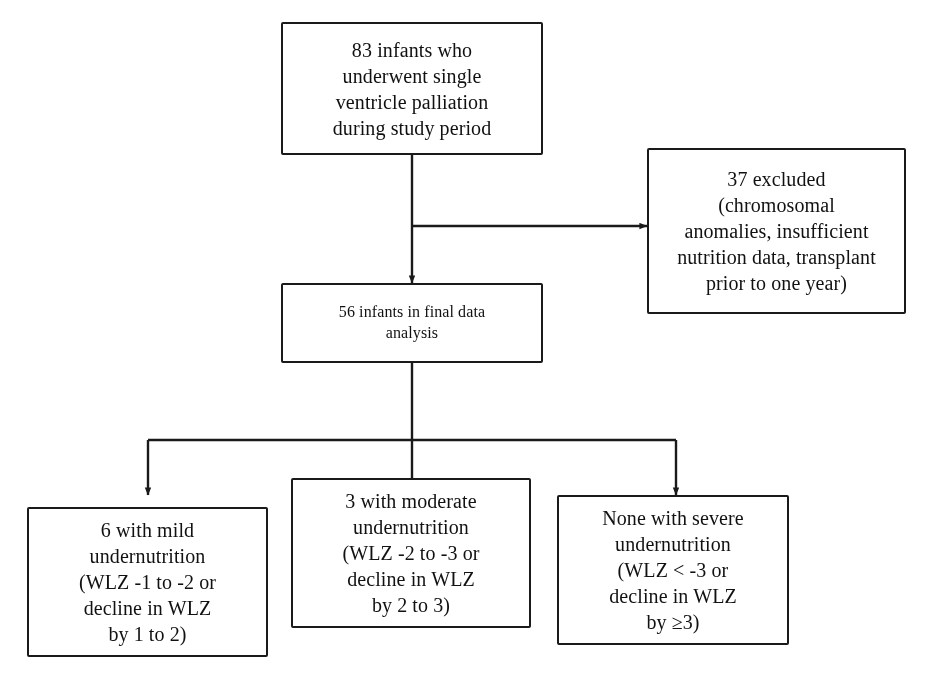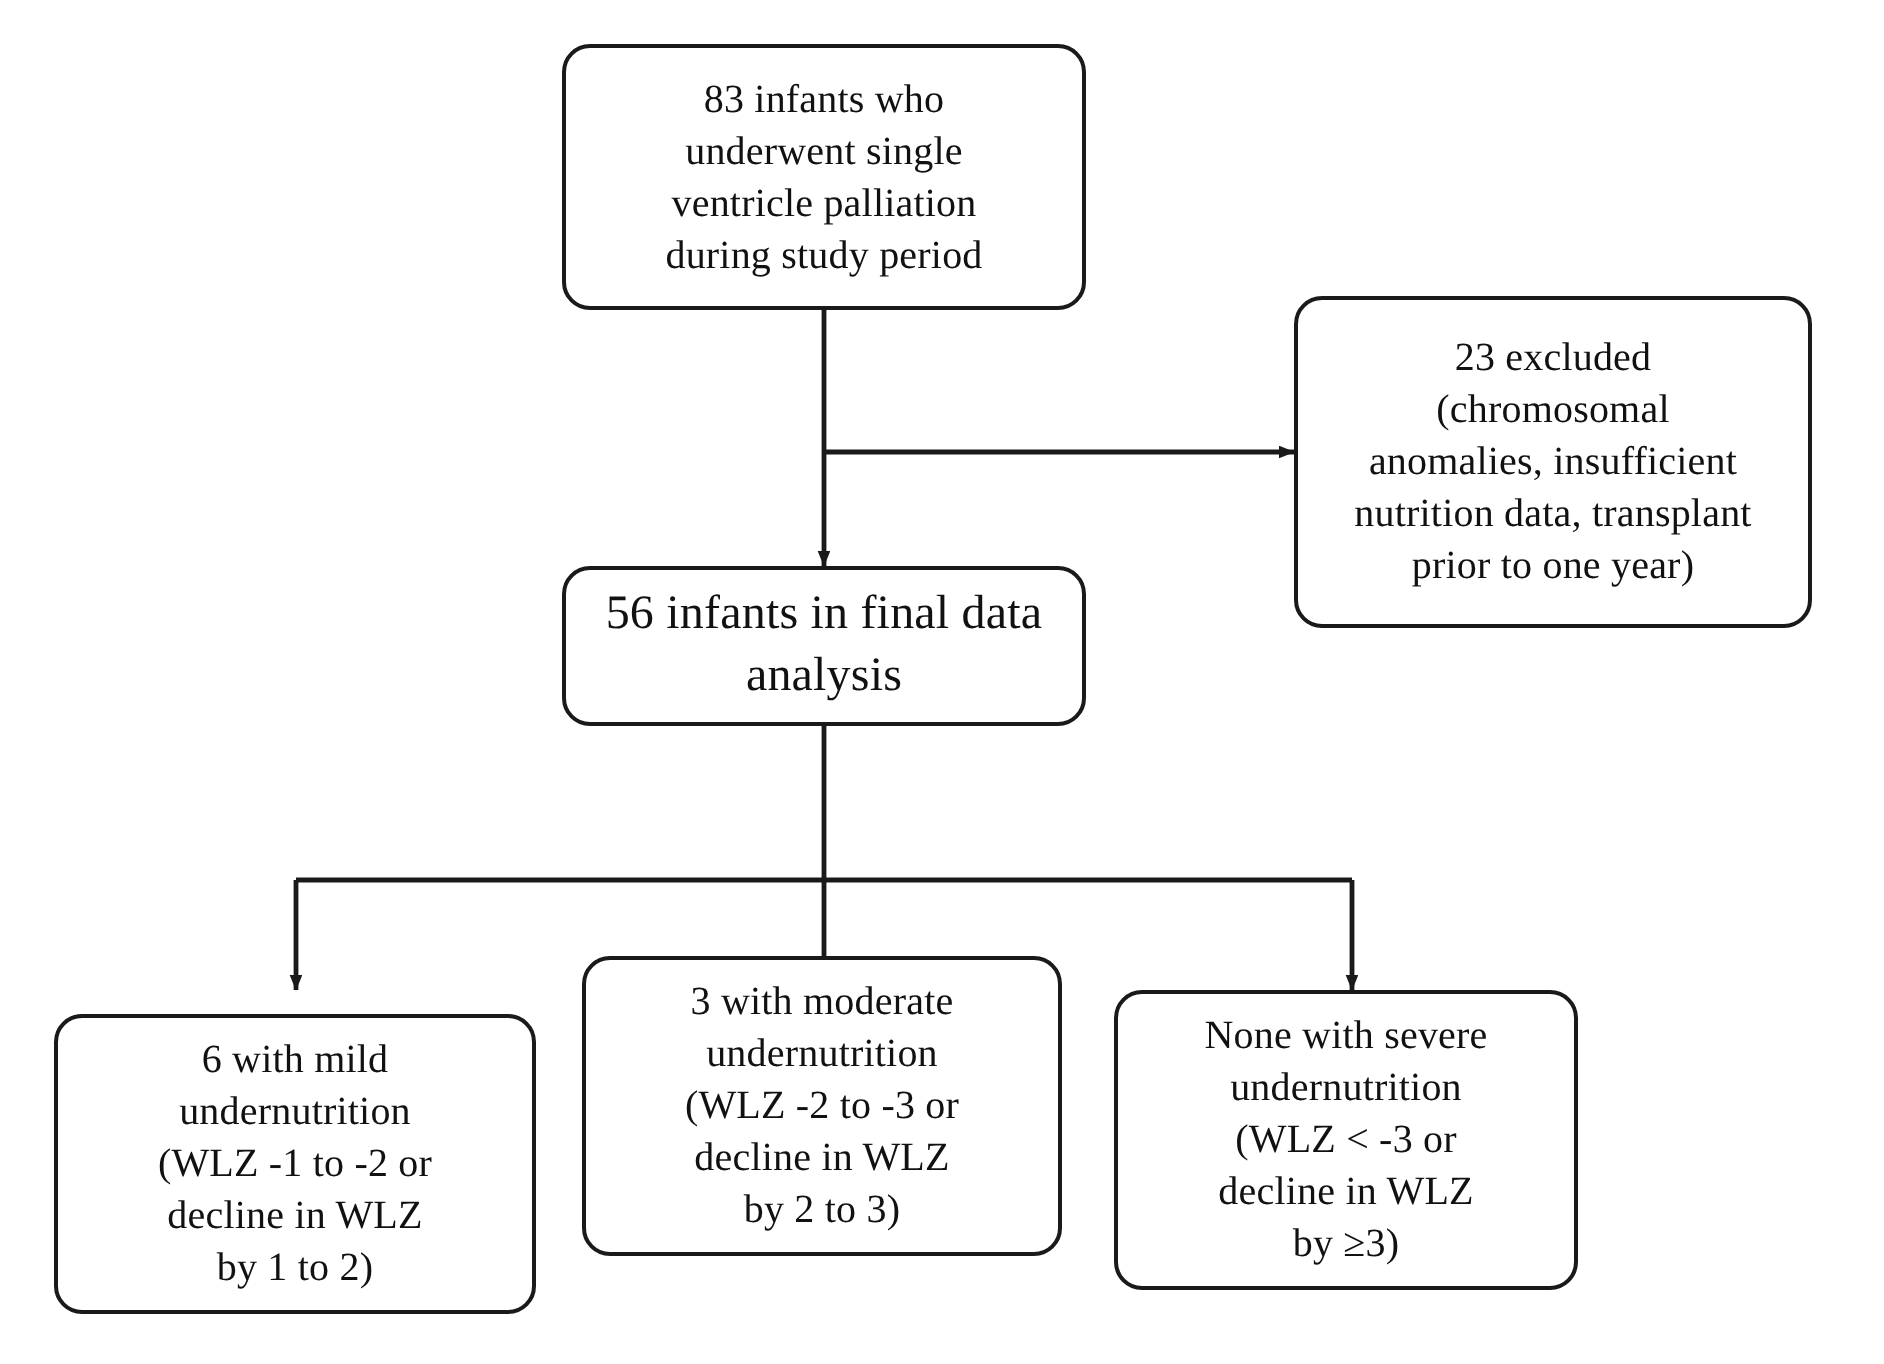--- a/index.html
+++ b/index.html
@@ -29,21 +29,21 @@
     top: 0;
     width: 942px;
     height: 682px;
     pointer-events: none;
   }
   .node {
     position: absolute;
     box-sizing: border-box;
     background: #ffffff;
     border: 2px solid #1a1a1a;
-    border-radius: 14px;
+    border-radius: 2px;
     display: flex;
     align-items: center;
     justify-content: center;
     text-align: center;
     padding: 4px 8px;
   }
   .node .node-text {
     display: block;
     white-space: pre-line;
     line-height: 1.30;
@@ -63,21 +63,21 @@
   }
   #node-mild {
     left: 27px;   top: 495px; width: 241px; height: 150px; margin-top: 12px;
   }
   #node-moderate {
     left: 291px;  top: 478px; width: 240px; height: 150px;
   }
   #node-severe {
     left: 557px;  top: 495px; width: 232px; height: 150px;
   }
-  #node-analyzed .node-text { font-size: 24px; }
+  #node-analyzed .node-text { font-size: 16px; }
 </style>
 </head>
 <body>
 
 <div id="diagram-root">
 
   <svg id="connector-layer" width="942" height="682" viewBox="0 0 942 682" xmlns="http://www.w3.org/2000/svg">
     <defs>
       <marker id="arrowhead" markerWidth="9" markerHeight="9" refX="7.6" refY="3.2" orient="auto" markerUnits="userSpaceOnUse">
         <path d="M0,0 L8,3.2 L0,6.4 z" fill="#1a1a1a"></path>
@@ -97,21 +97,21 @@
   </svg>
 
   <div class="node" id="node-enrolled">
     <span class="node-text">83 infants who
 underwent single
 ventricle palliation
 during study period</span>
   </div>
 
   <div class="node" id="node-excluded">
-    <span class="node-text">23 excluded
+    <span class="node-text">37 excluded
 (chromosomal
 anomalies, insufficient
 nutrition data, transplant
 prior to one year)</span>
   </div>
 
   <div class="node" id="node-analyzed">
     <span class="node-text">56 infants in final data
 analysis</span>
   </div>

